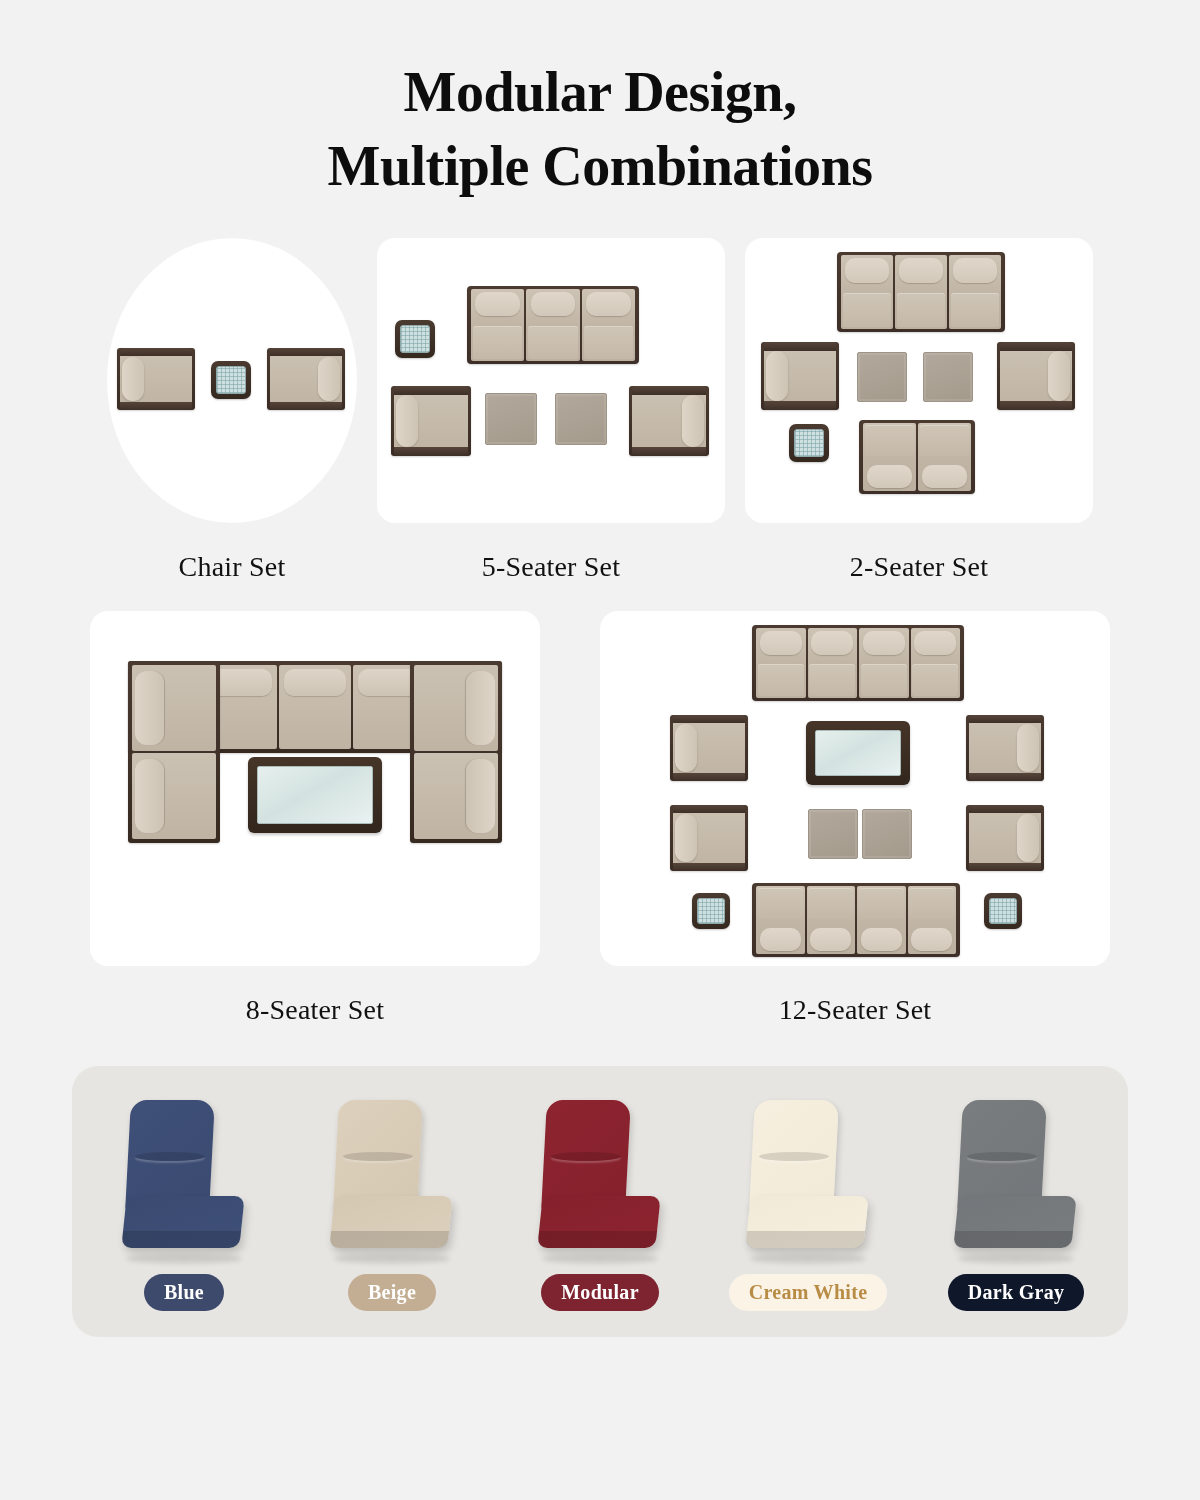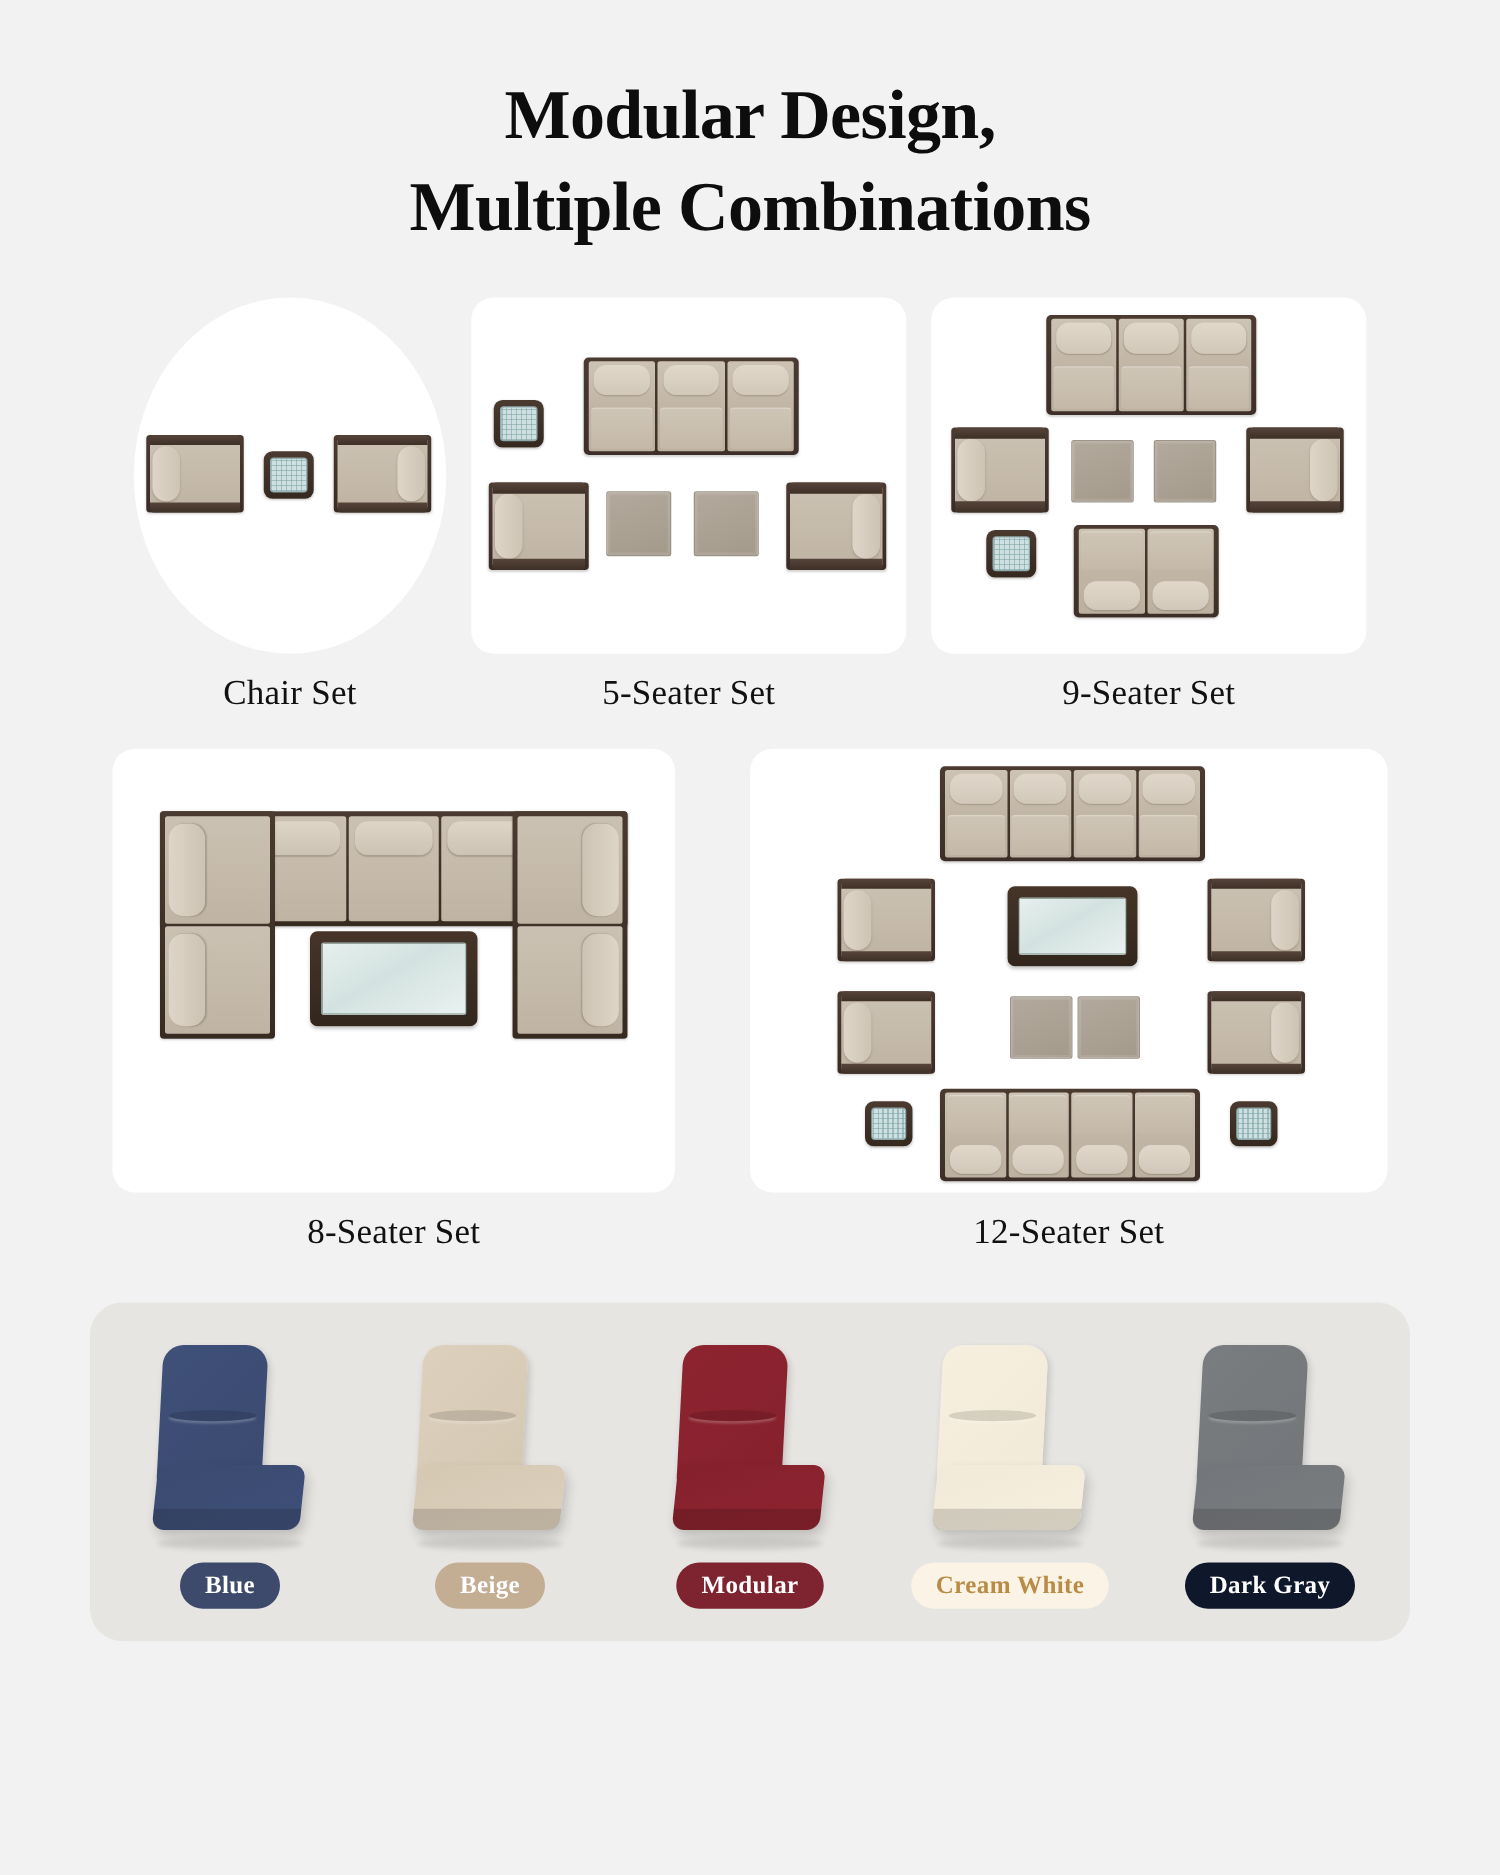--- a/index.html
+++ b/index.html
@@ -51,21 +51,21 @@
   }
   .set-canvas {
     background: #ffffff;
     border-radius: 18px;
     position: relative;
   }
   .set-canvas.circle {
     border-radius: 50%;
   }
   .set-label {
-    margin-top: 16px;
+    margin-top: 28px;
     font-family: "Liberation Serif", serif;
     font-size: 28px;
     color: #111111;
     text-align: center;
     letter-spacing: 0.2px;
   }
 
   
   .c-chair  { width: 250px; height: 285px; }
   .c-five   { width: 348px; height: 285px; }
@@ -418,21 +418,21 @@
             </div>
         </div>
         <div class="sidetable" style="left:44px;top:186px;width:40px;height:38px;">
           <div class="glass"></div>
         </div>
         <div class="piece sofa flip" style="left:114px;top:182px;width:116px;height:74px;">
           <div class="seat"></div>
             <div class="seat"></div>
         </div>
       </div>
-      <div class="set-label">9-Seater Set</div>
+      <div class="set-label">2-Seater Set</div>
     </div>
 
   </div>
 
   <div class="sets-row row2">
 
     <div class="set-cell">
       <div class="set-canvas c-nine">
         <div class="sectional">
           <div class="sect-rail h" style="left:38px;top:50px;width:374px;height:92px;">

